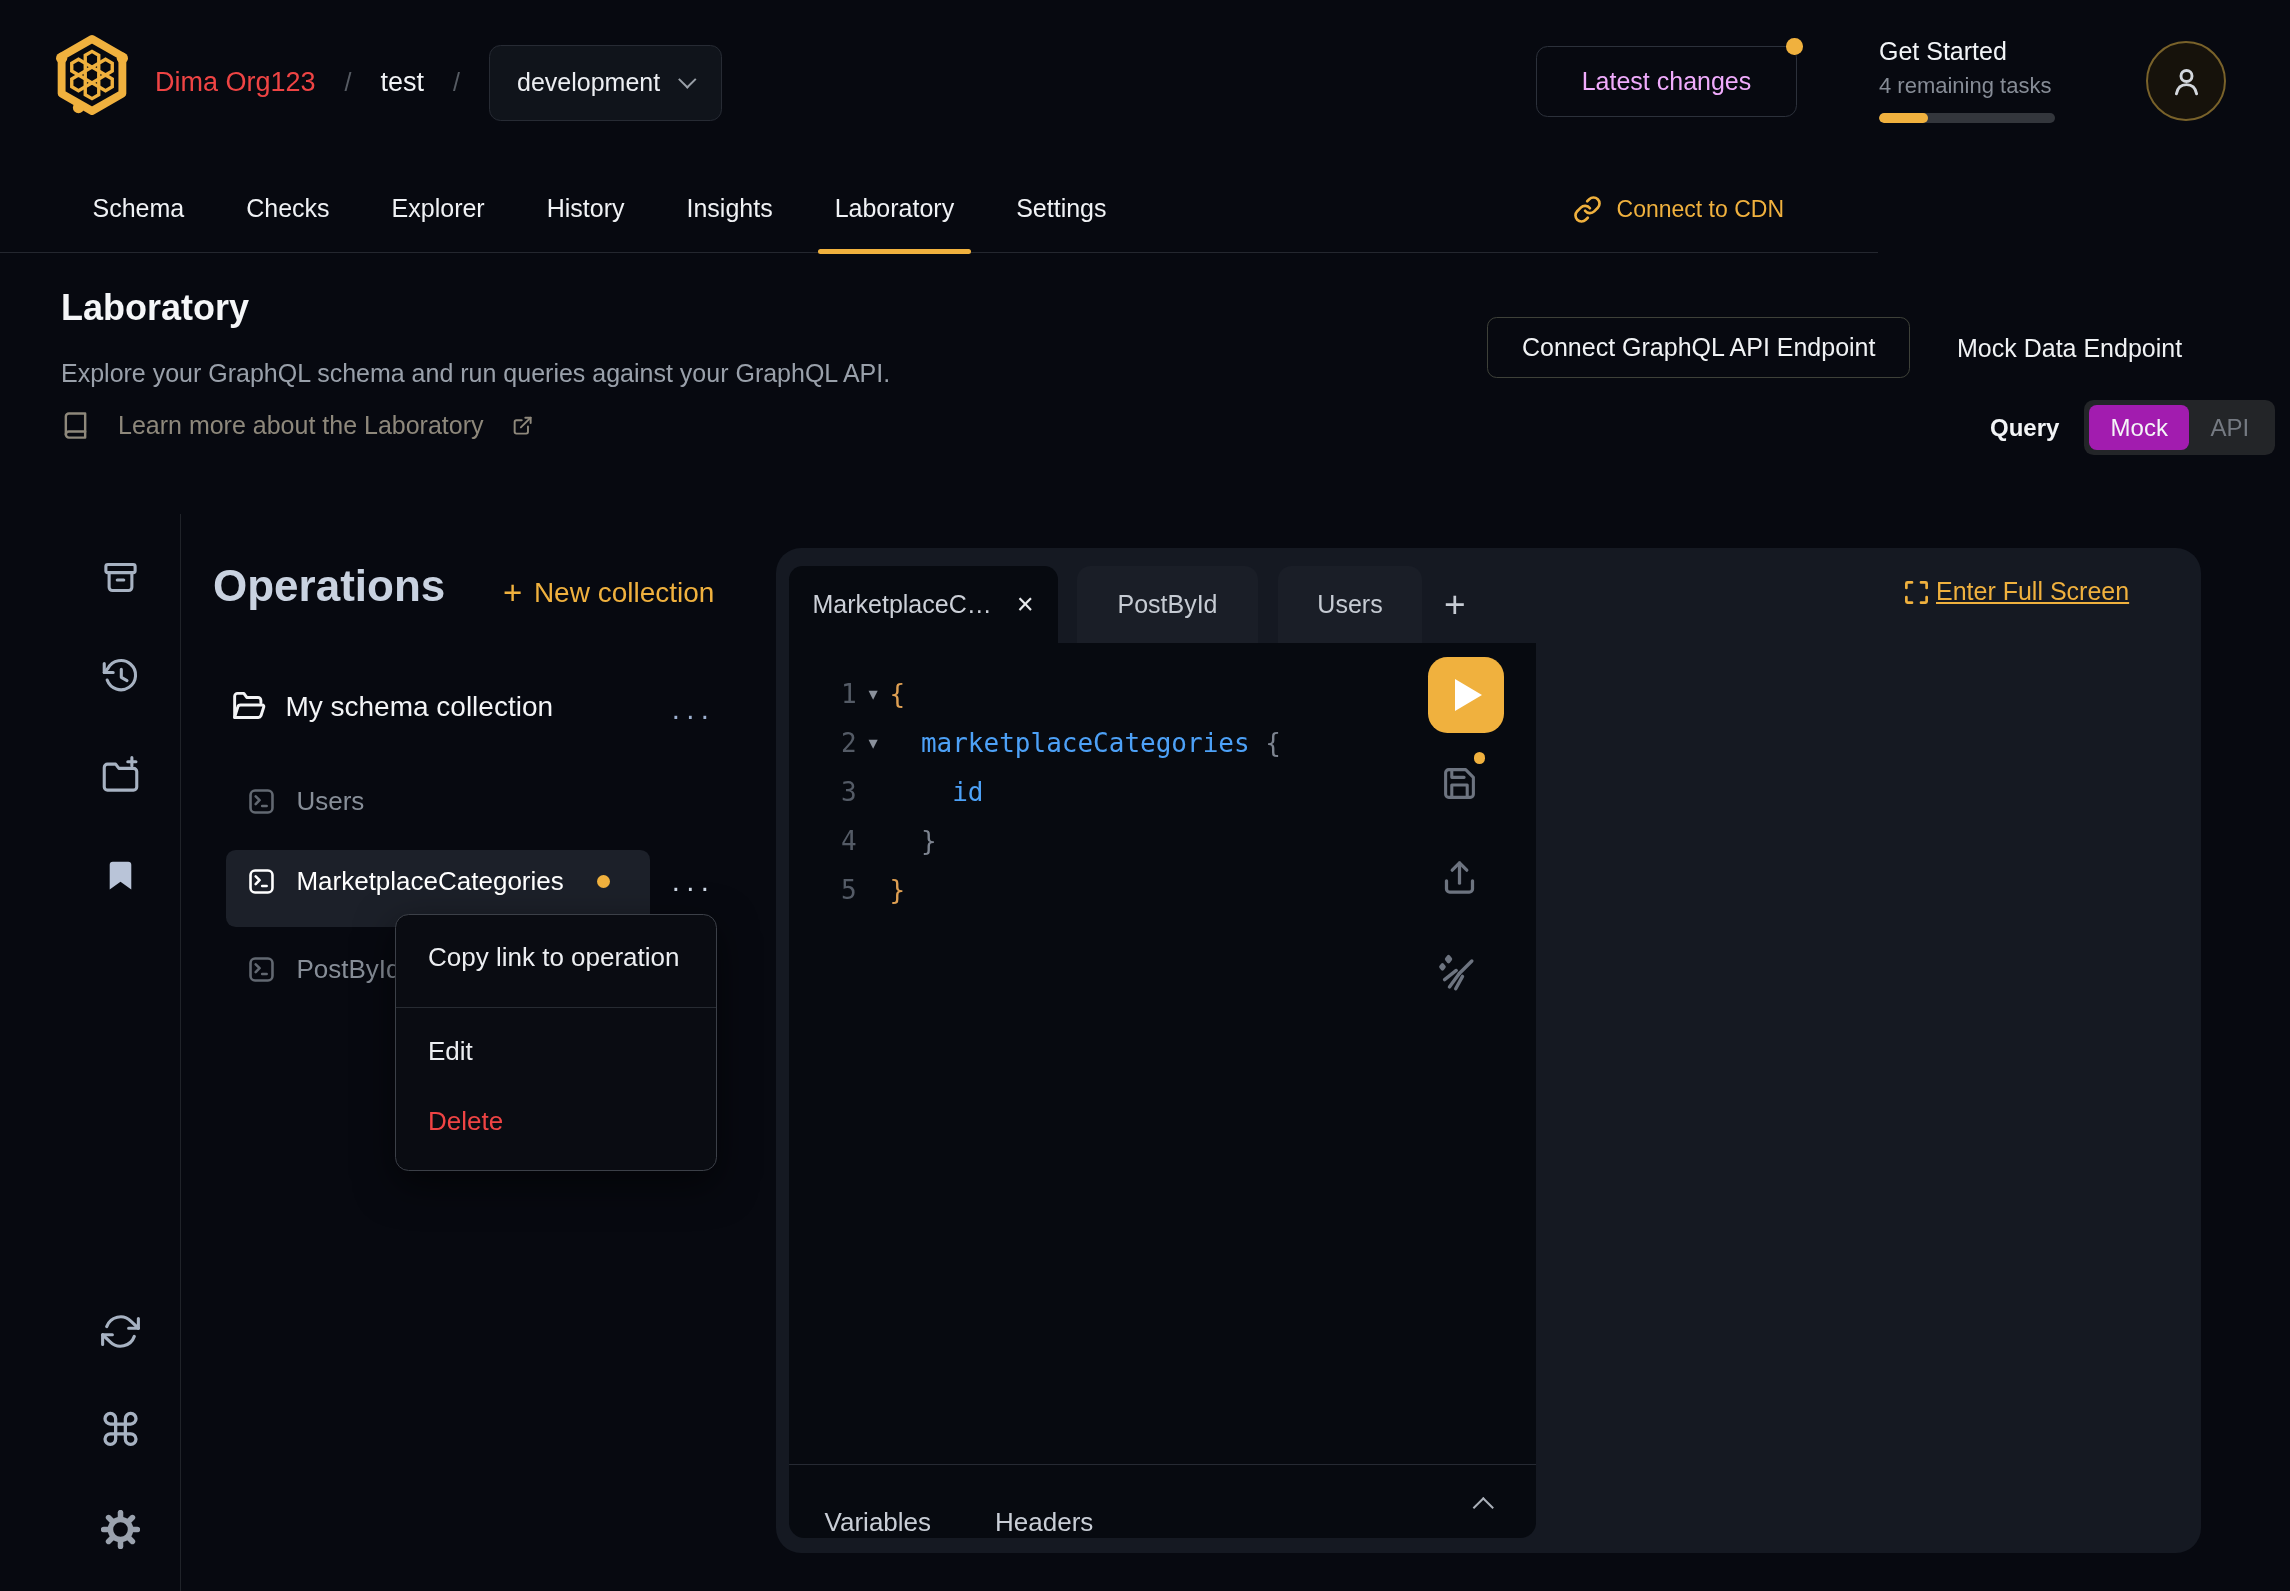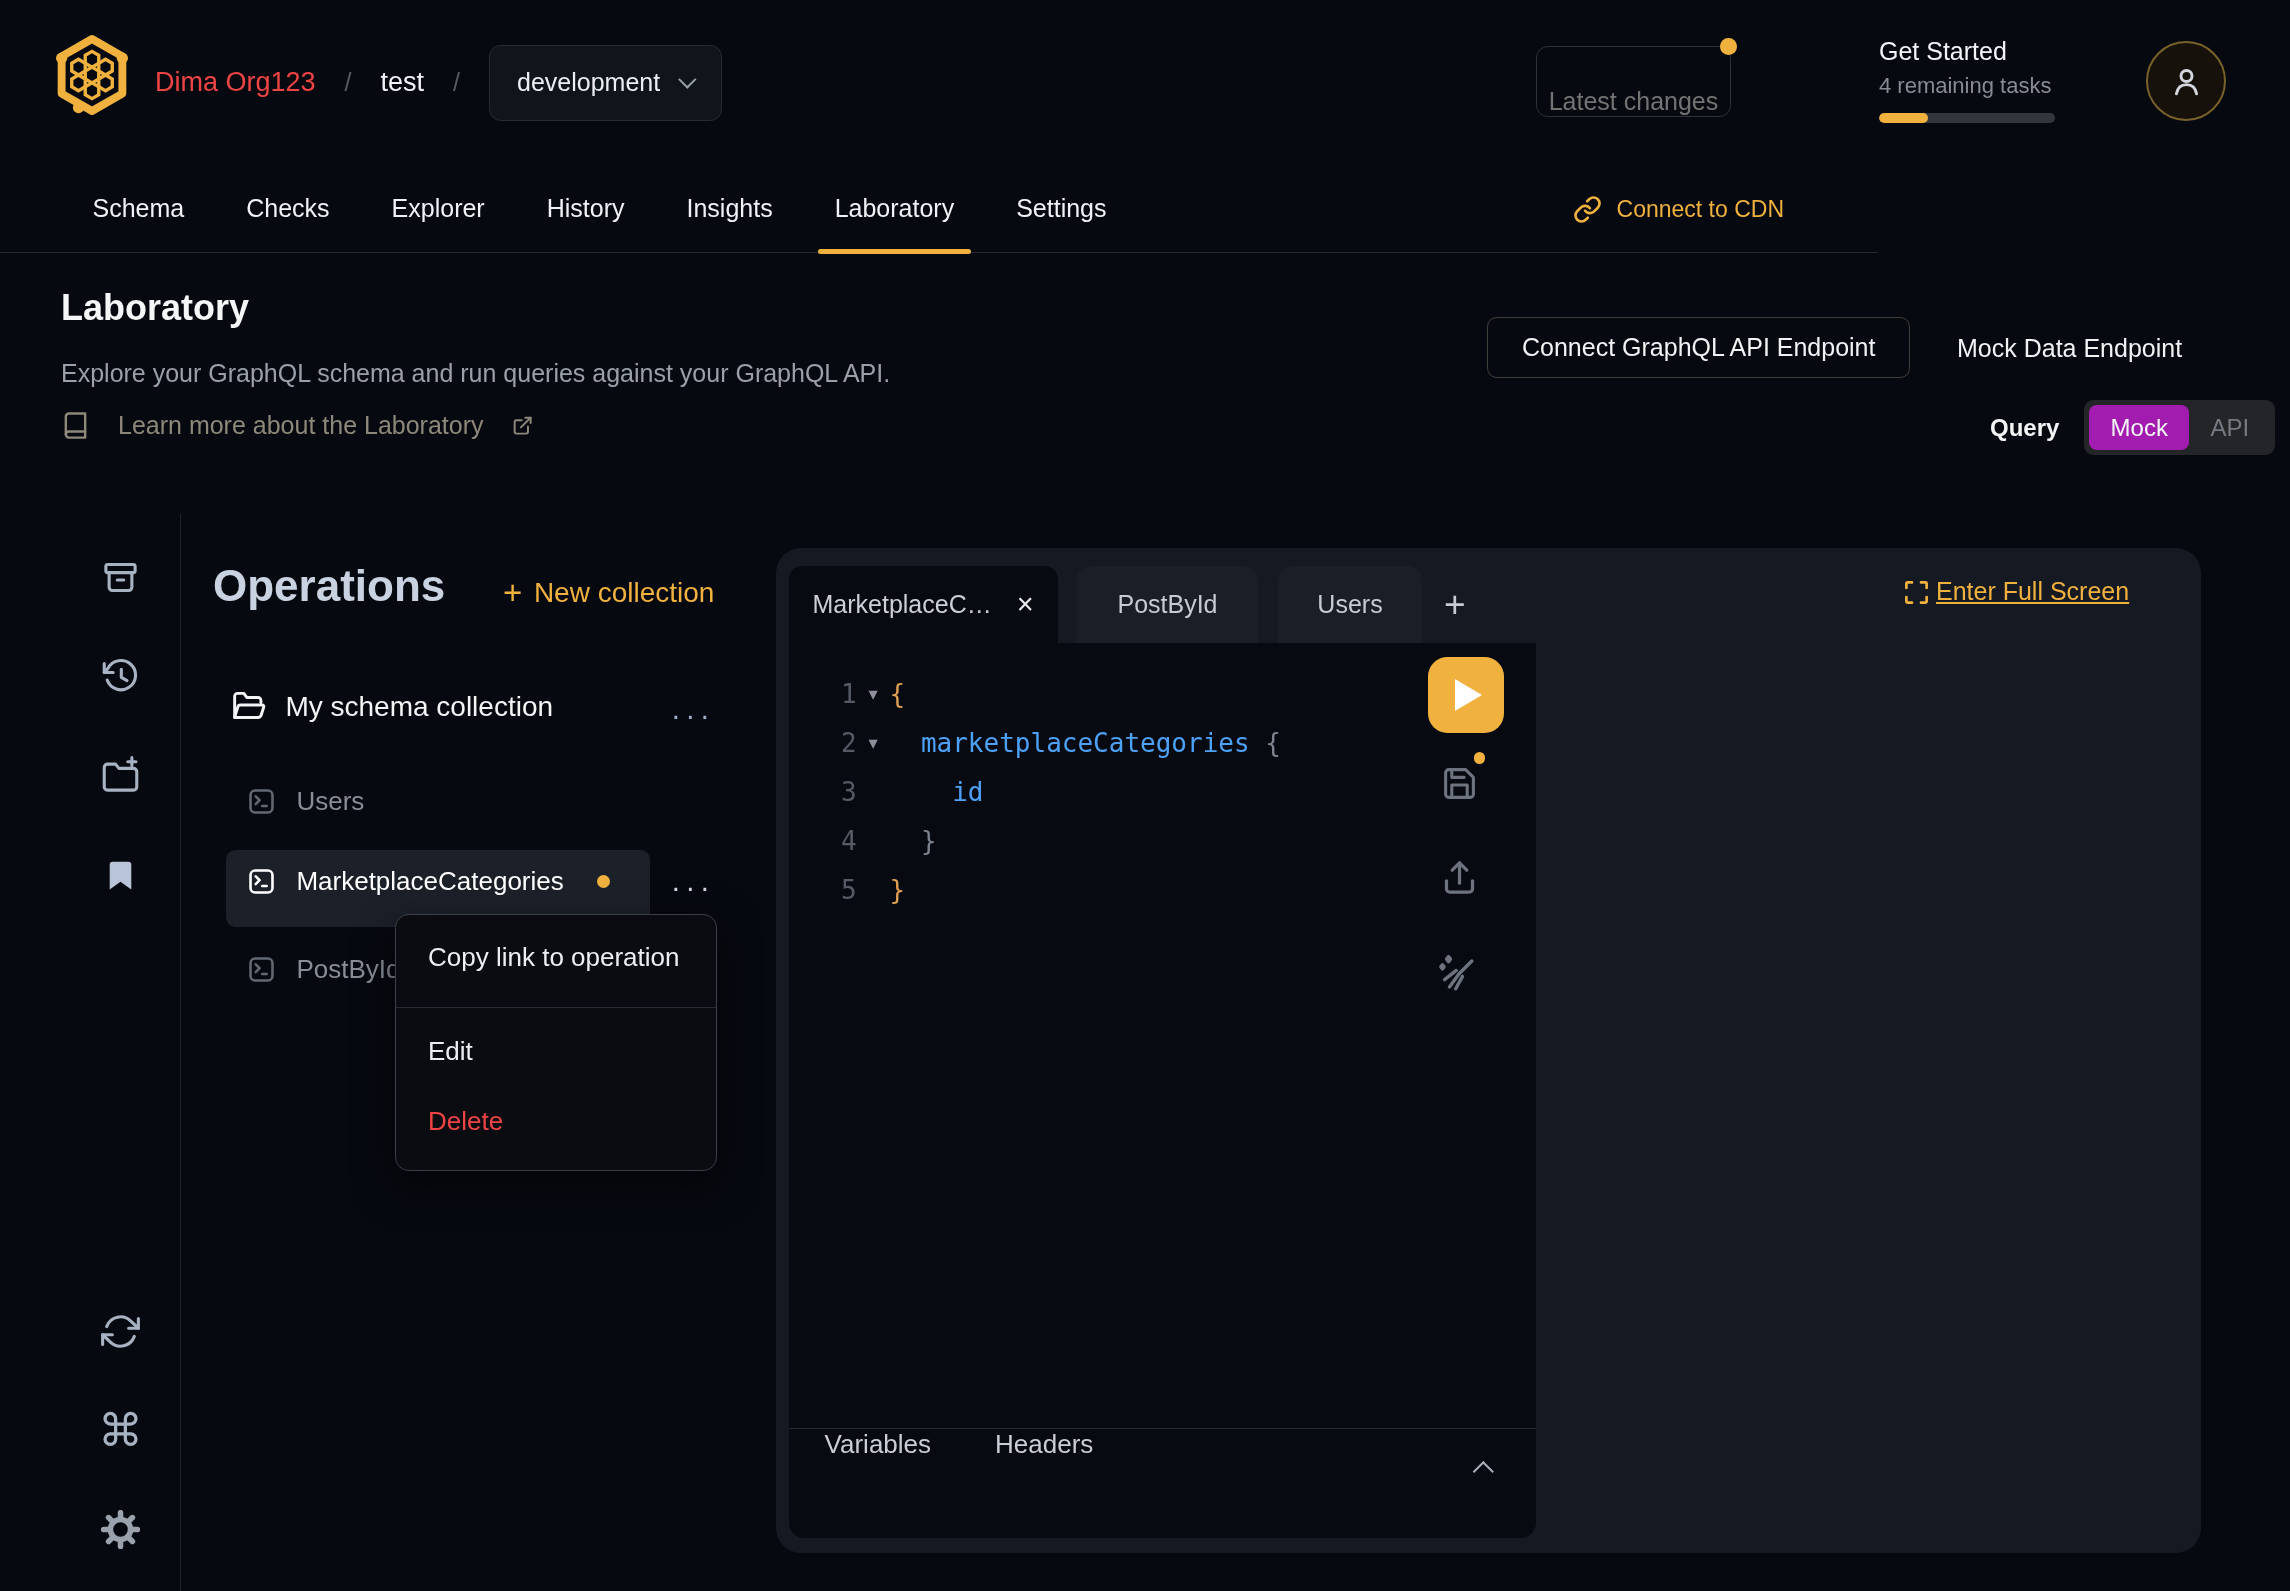--- a/index.html
+++ b/index.html
@@ -12,22 +12,22 @@
 
   
   .crumb { display:flex; align-items:center; gap:29px; height:165px; left:155px; top:0; font-size:27px; }
   .crumb .org { color:#ef4444; font-weight:500; }
   .crumb .sep { color:#565b63; font-size:25px; }
   .crumb .proj { color:#f1f3f6; }
   .env-btn { display:flex; align-items:center; gap:21.3px; height:76px; padding:0 27px; border-radius:11.6px;
              background:#10141b; border:1px solid #272b34; font-size:25px; color:#eceef2; cursor:pointer; }
   .chev-down { width:12.6px; height:12.6px; border-right:2.9px solid #9aa0a8; border-bottom:2.9px solid #9aa0a8;
                transform:rotate(45deg); margin-top:-5.8px; }
-  .latest-btn { left:1536px; top:46px; width:195px; height:71px; border:1px solid #2c313b; border-radius:11.6px;
-                display:flex; align-items:flex-end; justify-content:center; font-size:25px; color:#737373; cursor:pointer; }
+  .latest-btn { left:1536px; top:46px; width:261px; height:71px; border:1px solid #2c313b; border-radius:11.6px;
+                display:flex; align-items:center; justify-content:center; font-size:25px; color:#f0abfc; cursor:pointer; }
   .notif-dot { position:absolute; top:-8.7px; right:-6.8px; width:16.5px; height:16.5px; border-radius:50%; background:#f0b13e; }
   .gs { left:1879px; top:37px; }
   .gs-title { font-size:25px; color:#f2f4f7; }
   .gs-sub { font-size:22px; color:#868c96; margin-top:6.8px; }
   .gs-bar { margin-top:14.6px; width:176px; height:9.7px; border-radius:4.9px; background:#33363c; overflow:hidden; }
   .gs-fill { height:100%; background:#f0b13e; border-radius:4.9px; }
   .avatar { left:2146px; top:41px; width:80px; height:80px; border-radius:50%; border:2.9px solid #79622a;
             background:#16120b; display:flex; align-items:center; justify-content:center; color:#d3d7dd; cursor:pointer; }
 
   
@@ -102,22 +102,22 @@
   .seg { white-space:pre; }
   .seg.blue { color:#4da1f7; }
   .seg.gray { color:#7d8490; }
   .seg.orange { color:#dfa053; }
   .run-btn { position:absolute; left:639px; top:13.6px; width:76px; height:76px; background:#f0b13e;
              border-radius:19.4px; display:flex; align-items:center; justify-content:center; cursor:pointer; }
   .run-tri { width:0; height:0; border-left:27px solid #ffffff; border-top:16.5px solid transparent;
              border-bottom:16.5px solid transparent; margin-left:6.8px; }
   .ed-ic { position:absolute; color:#6d7480; cursor:pointer; }
   .save-dot { position:absolute; left:685px; top:109px; width:11.6px; height:11.6px; border-radius:50%; background:#f0b13e; }
-  .bottombar { position:absolute; left:0; right:0; bottom:0; height:110px; border-top:1.9px solid #262a33;
-               display:flex; align-items:flex-start; }
+  .bottombar { position:absolute; left:0; right:0; bottom:0; height:74px; border-top:1.9px solid #262a33;
+               display:flex; align-items:flex-end; }
   .bb-tab { font-size:26px; color:#c9ced6; cursor:pointer; }
   .bb-var { margin-left:36px; }
   .bb-hdr { margin-left:64px; }
   .chev-up { position:absolute; right:45px; top:35px; width:14.6px; height:14.6px; border-left:2.9px solid #aab0b9;
              border-top:2.9px solid #aab0b9; transform:rotate(45deg); cursor:pointer; }
 </style>
 </head>
 <body>
 
 <div id="stage">

